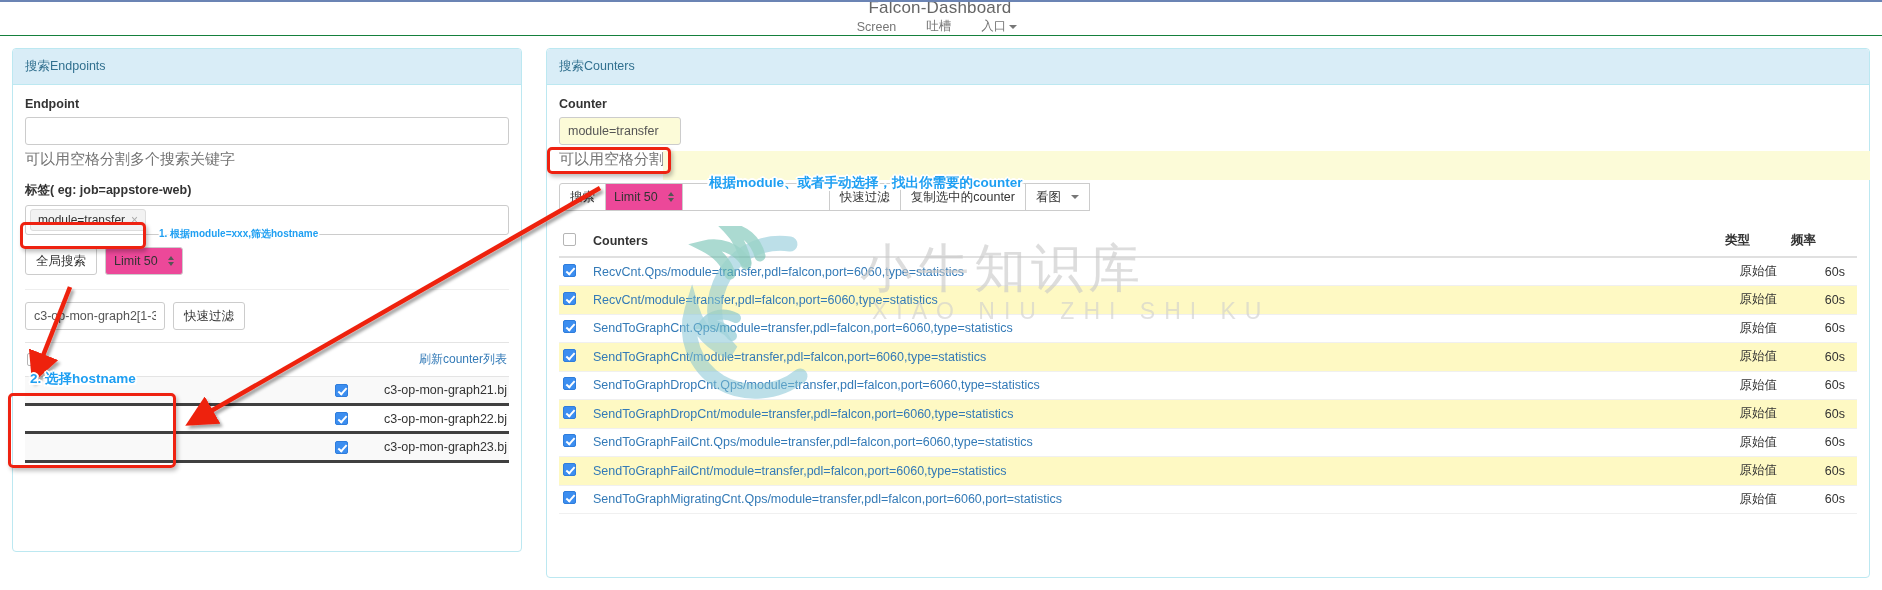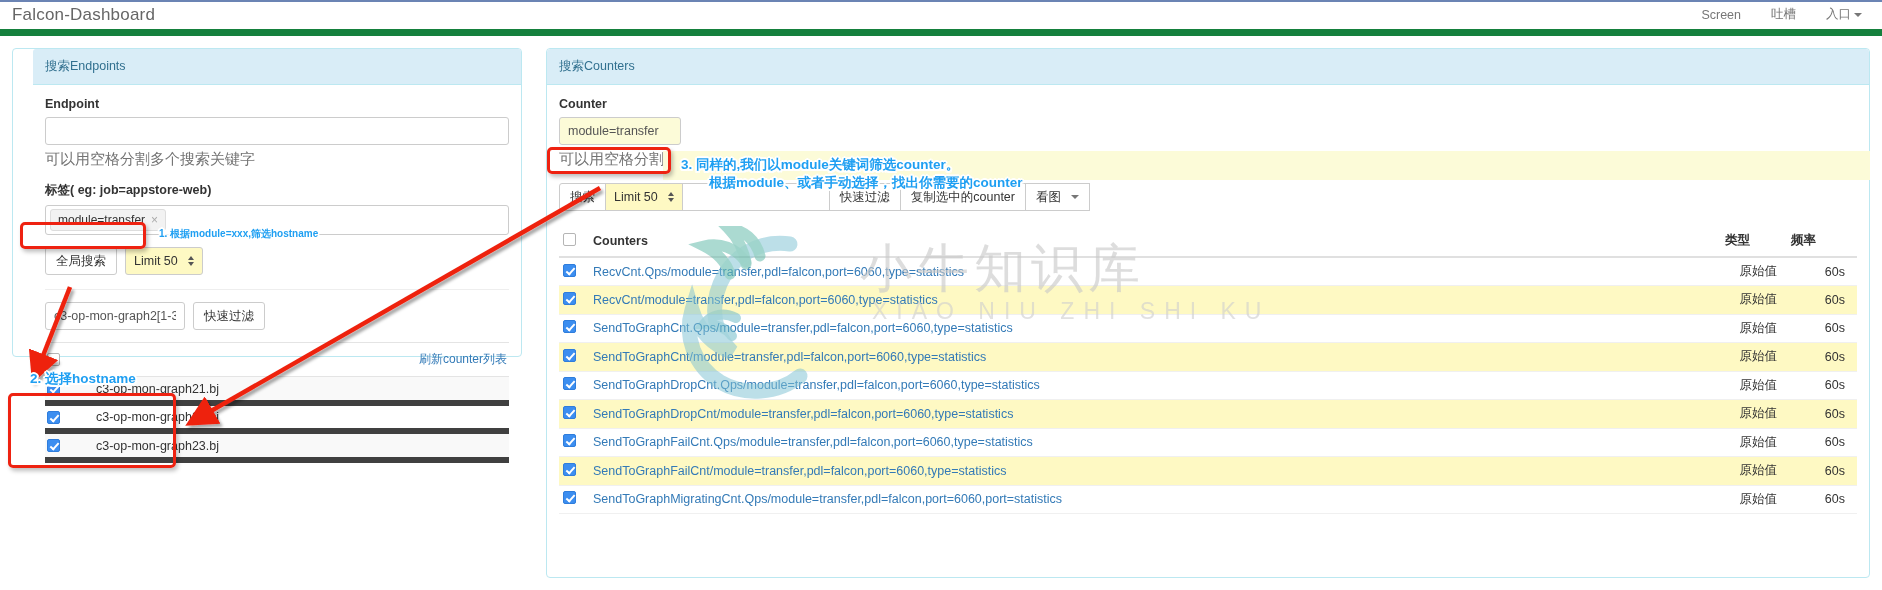--- a/index.html
+++ b/index.html
@@ -8,26 +8,27 @@
     width: 1882px; height: 590px;
     background: #ffffff;
     font-family: "Liberation Sans", "DejaVu Sans", sans-serif;
     overflow: hidden;
   }
 
   
   #navbar {
     position: relative;
     height: 36px;
-    border-bottom: 7px solid #15803d;
+    border-bottom: 1px solid #15803d;
     background: #ffffff;
     display: flex;
     align-items: center;
-    justify-content: space-between;
+    justify-content: flex-end;
     padding: 0 14px 0 12px;
+    flex-direction: column;
   }
   #navbar::before {
     content: "";
     position: absolute;
     top: 0; left: 0; right: 0;
     height: 2px;
     background: #6b84b4;
   }
   #brand {
     font-size: 17px;
@@ -73,22 +74,21 @@
     color: #31708f;
     font-size: 12.5px;
     padding: 9px 12px;
     border-radius: 3px 3px 0 0;
   }
   .panel-body { padding: 12px; }
 
   #left-panel {
     width: 510px;
     flex: 0 0 510px;
-    height: 309px;
-    padding-left: 20px;
+    height: 504px;
   }
   #right-panel {
     margin-left: 24px;
     flex: 1 1 auto;
     height: 530px;
     overflow: hidden;
   }
 
   
   .field-label {
@@ -155,21 +155,21 @@
   }
   .select {
     display: inline-flex;
     align-items: center;
     justify-content: space-between;
     gap: 10px;
     height: 28px;
     padding: 0 8px;
     font-size: 12.5px;
     color: #333;
-    background: #fef9c3;
+    background: #ec4899;
     border: 1px solid #ccc;
     border-radius: 3px;
     white-space: nowrap;
   }
   .spin {
     display: inline-flex;
     flex-direction: column;
     line-height: 0;
     gap: 2px;
   }
@@ -226,21 +226,22 @@
   .refresh-link {
     margin-left: auto;
     font-size: 12px;
     color: #337ab7;
   }
   .host-row {
     display: flex;
     align-items: center;
     height: 28.5px;
     padding: 0 2px;
-    border-bottom: 6px solid #404040;
+    border-bottom: 3px solid #404040;
+    justify-content: flex-end;
   }
   .host-row.odd { background: #f9f9f9; }
   .host-name {
     margin-left: 36px;
     font-size: 12.5px;
     color: #333;
   }
 
   
   #counter-toolbar {
@@ -547,16 +548,15 @@
 
     <line x1="70" y1="251" x2="37" y2="335" stroke="#ee2211" stroke-width="4.5" marker-end="url(#ah)" filter="url(#sh)"></line>
   </svg>
 
   <div class="hl-box" style="left:20px;  top:186px; width:126px; height:27px;"></div>
   <div class="hl-box" style="left:8px;   top:357px; width:168px; height:75px;"></div>
   <div class="hl-box" style="left:547px; top:111px; width:124px; height:27px;"></div>
 
   <div class="anno-text" style="left:159px; top:191px; font-size:10px;">1. 根据module=xxx,筛选hostname</div>
   <div class="anno-text" style="left:30px; top:334px; font-size:13.5px;">2. 选择hostname</div>
-  <div class="anno-text" style="left:681px; top:120px; font-size:13.5px;">3. 同样的,我们以module关键词筛选counter。</div>
   <div class="anno-text" style="left:709px; top:138px; font-size:13.5px;">根据module、或者手动选择，找出你需要的counter</div>
 
 </div>
 
 </body></html>

